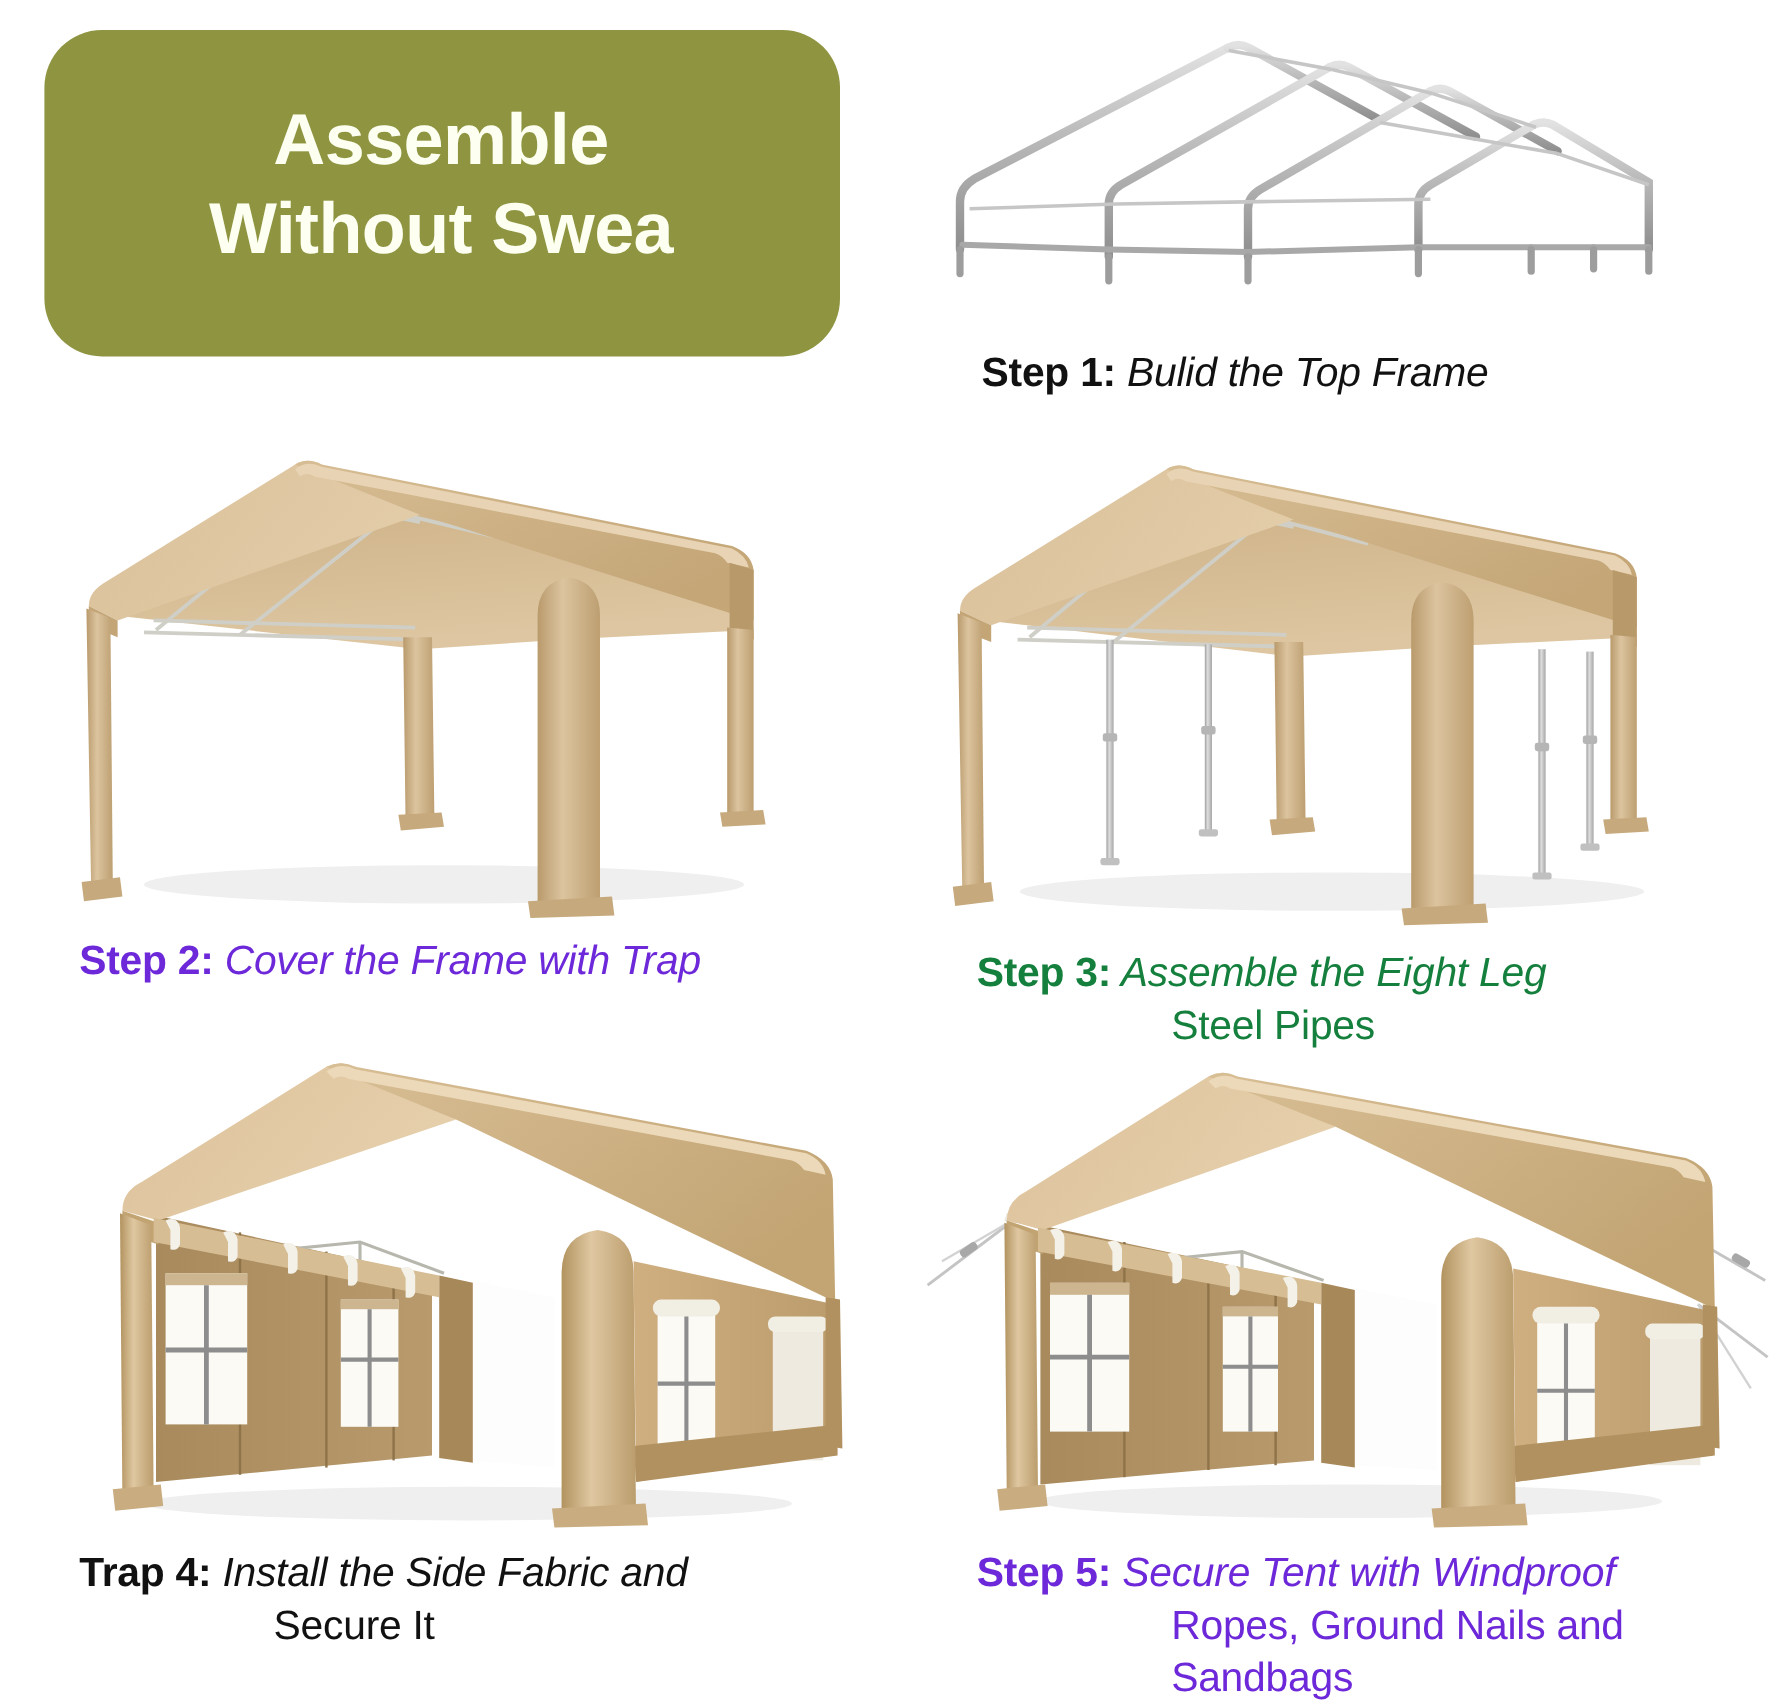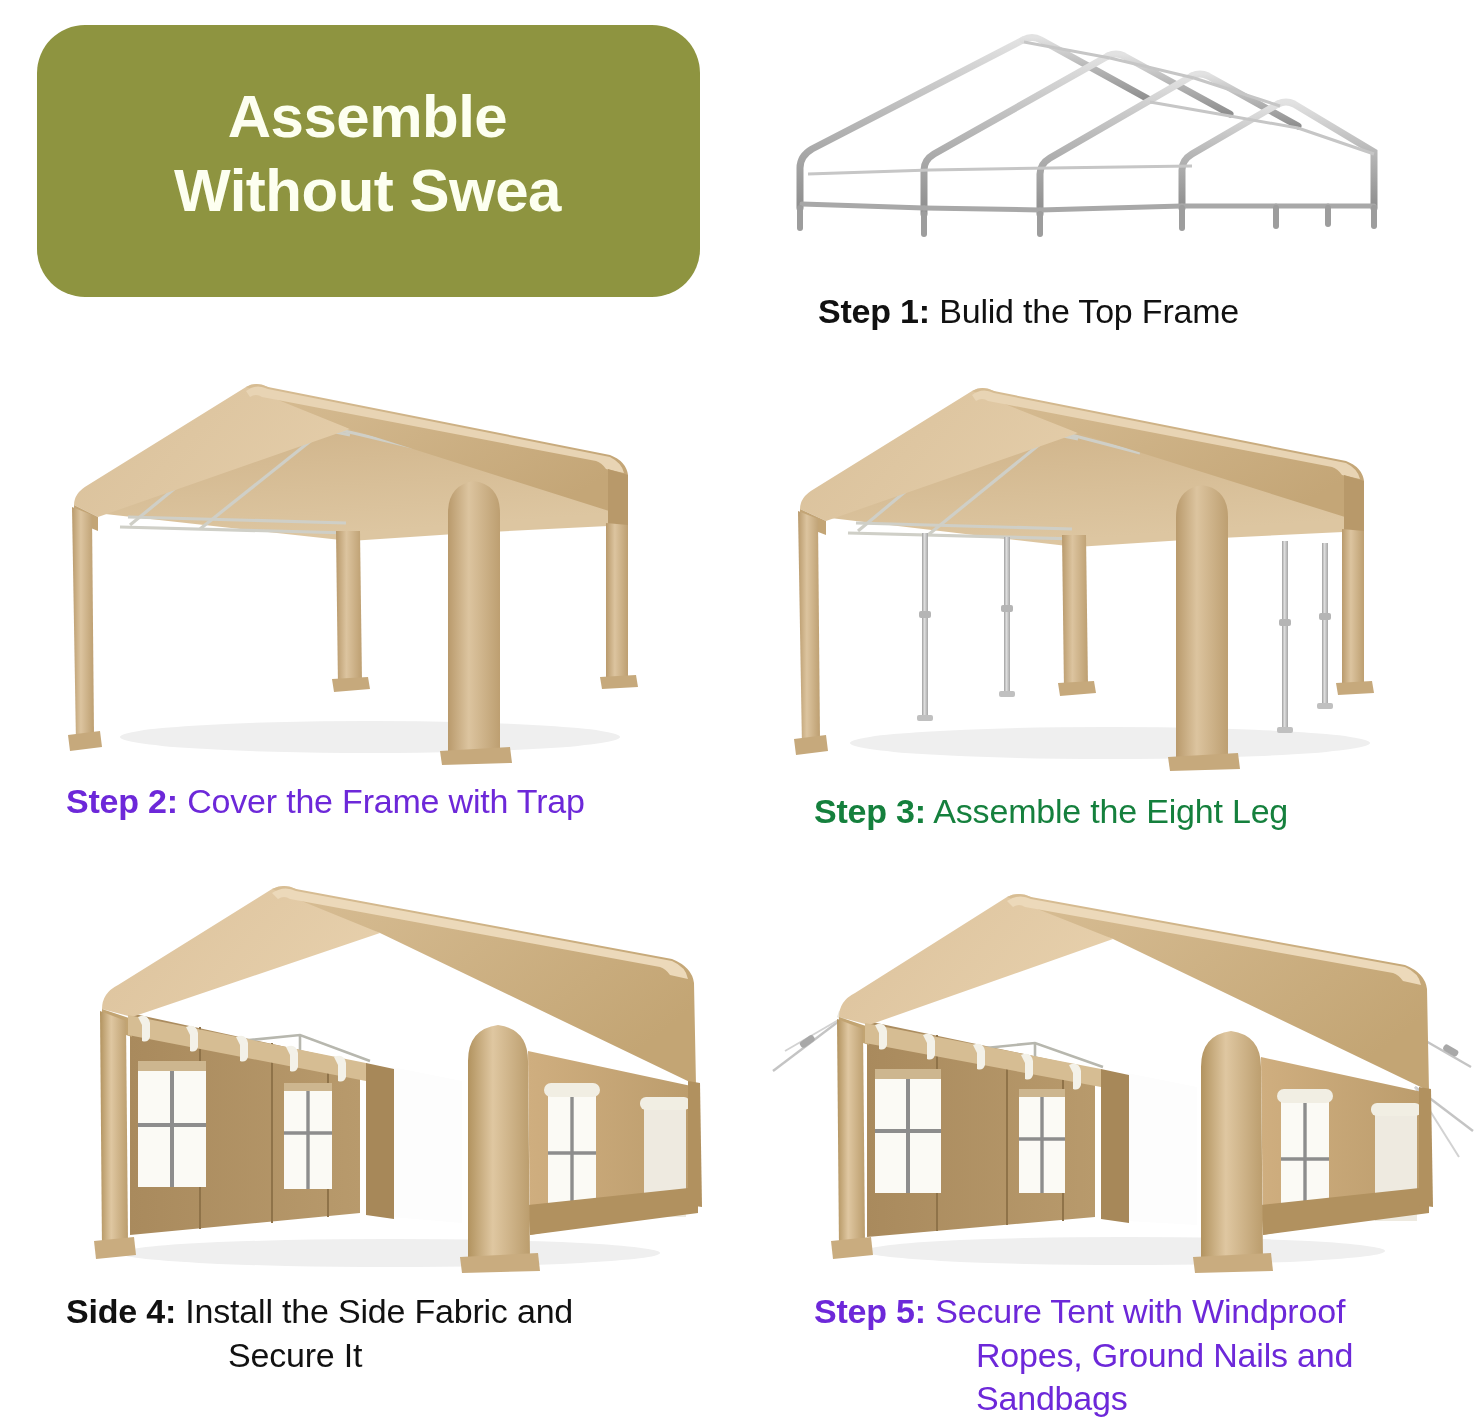--- a/index.html
+++ b/index.html
@@ -44,21 +44,21 @@
   .cell { position: absolute; }
   .figure { position: absolute; }
   .caption {
     position: absolute;
     font-size: 34px;
     color: #111111;
     line-height: 1.28;
     letter-spacing: -0.2px;
   }
   .caption .lead { font-weight: bold; }
-  .caption .rest { font-weight: normal; }
+  .caption .rest { font-weight: normal; font-style: italic; }
   .caption .cont {
     display: block;
     padding-left: 162px;
   }
 
   
   #cell-1 { left: 760px; top: 18px;  width: 700px; height: 340px; }
   #fig-1  { left: 18px;  top: 0px;   width: 640px; height: 230px; }
   #cap-1  { left: 58px;  top: 272px; width: 640px; }
 
@@ -293,21 +293,21 @@
 
         <path d="M406 152 Q406 124 432 120 Q458 124 458 152 L458 396 L406 400 Z" fill="url(#legG3)"></path>
         <path d="M398 392 L468 388 L470 404 L400 406 Z" fill="#c6a97c"></path>
 
         <path d="M572 164 L594 166 L594 324 L572 320 Z" fill="url(#legG3)"></path>
         <path d="M566 318 L602 316 L604 328 L568 330 Z" fill="#c6a97c"></path>
       </g>
     </svg>
   </div>
   <div class="caption" id="cap-3" style="color: #15803d;">
-    <span class="lead">Step 3:</span><span class="rest"> Assemble the Eight Leg</span>
+    <span class="lead">Step 3:</span><span class="rest"> Assemble the Eight Leg</span><span class="cont">Steel Pipes</span>
   </div>
 </div>
 
 <div class="cell" id="cell-4">
   <div class="figure" id="fig-4">
     <svg viewBox="0 0 660 400" preserveAspectRatio="xMidYMid meet" aria-hidden="true">
       <defs>
         <linearGradient id="r4L" x1="0" y1="0" x2="1" y2="0.4">
           <stop offset="0" stop-color="#dcc29c"></stop>
           <stop offset="1" stop-color="#e6cfab"></stop>
@@ -401,21 +401,21 @@
         <path d="M34 366 L74 362 L76 380 L36 384 Z" fill="#c9ac7f"></path>
 
         <path d="M408 186 Q408 154 438 150 Q468 154 468 186 L470 386 L408 392 Z" fill="url(#col4)"></path>
         <path d="M400 382 L478 378 L480 396 L402 398 Z" fill="#c9ac7f"></path>
 
         <path d="M628 206 L640 208 L642 332 L628 330 Z" fill="#b1915f"></path>
       </g>
     </svg>
   </div>
   <div class="caption" id="cap-4" style="color: rgb(17, 17, 17);">
-    <span class="lead">Side 4:</span><span class="rest"> Install the Side Fabric and</span><span class="cont">Secure It</span>
+    <span class="lead">Trap 4:</span><span class="rest"> Install the Side Fabric and</span><span class="cont">Secure It</span>
   </div>
 </div>
 
 <div class="cell" id="cell-5">
   <div class="figure" id="fig-5">
     <svg viewBox="0 0 720 400" preserveAspectRatio="xMidYMid meet" aria-hidden="true">
       <defs>
         <linearGradient id="r5L" x1="0" y1="0" x2="1" y2="0.4">
           <stop offset="0" stop-color="#dcc29c"></stop>
           <stop offset="1" stop-color="#e6cfab"></stop>

